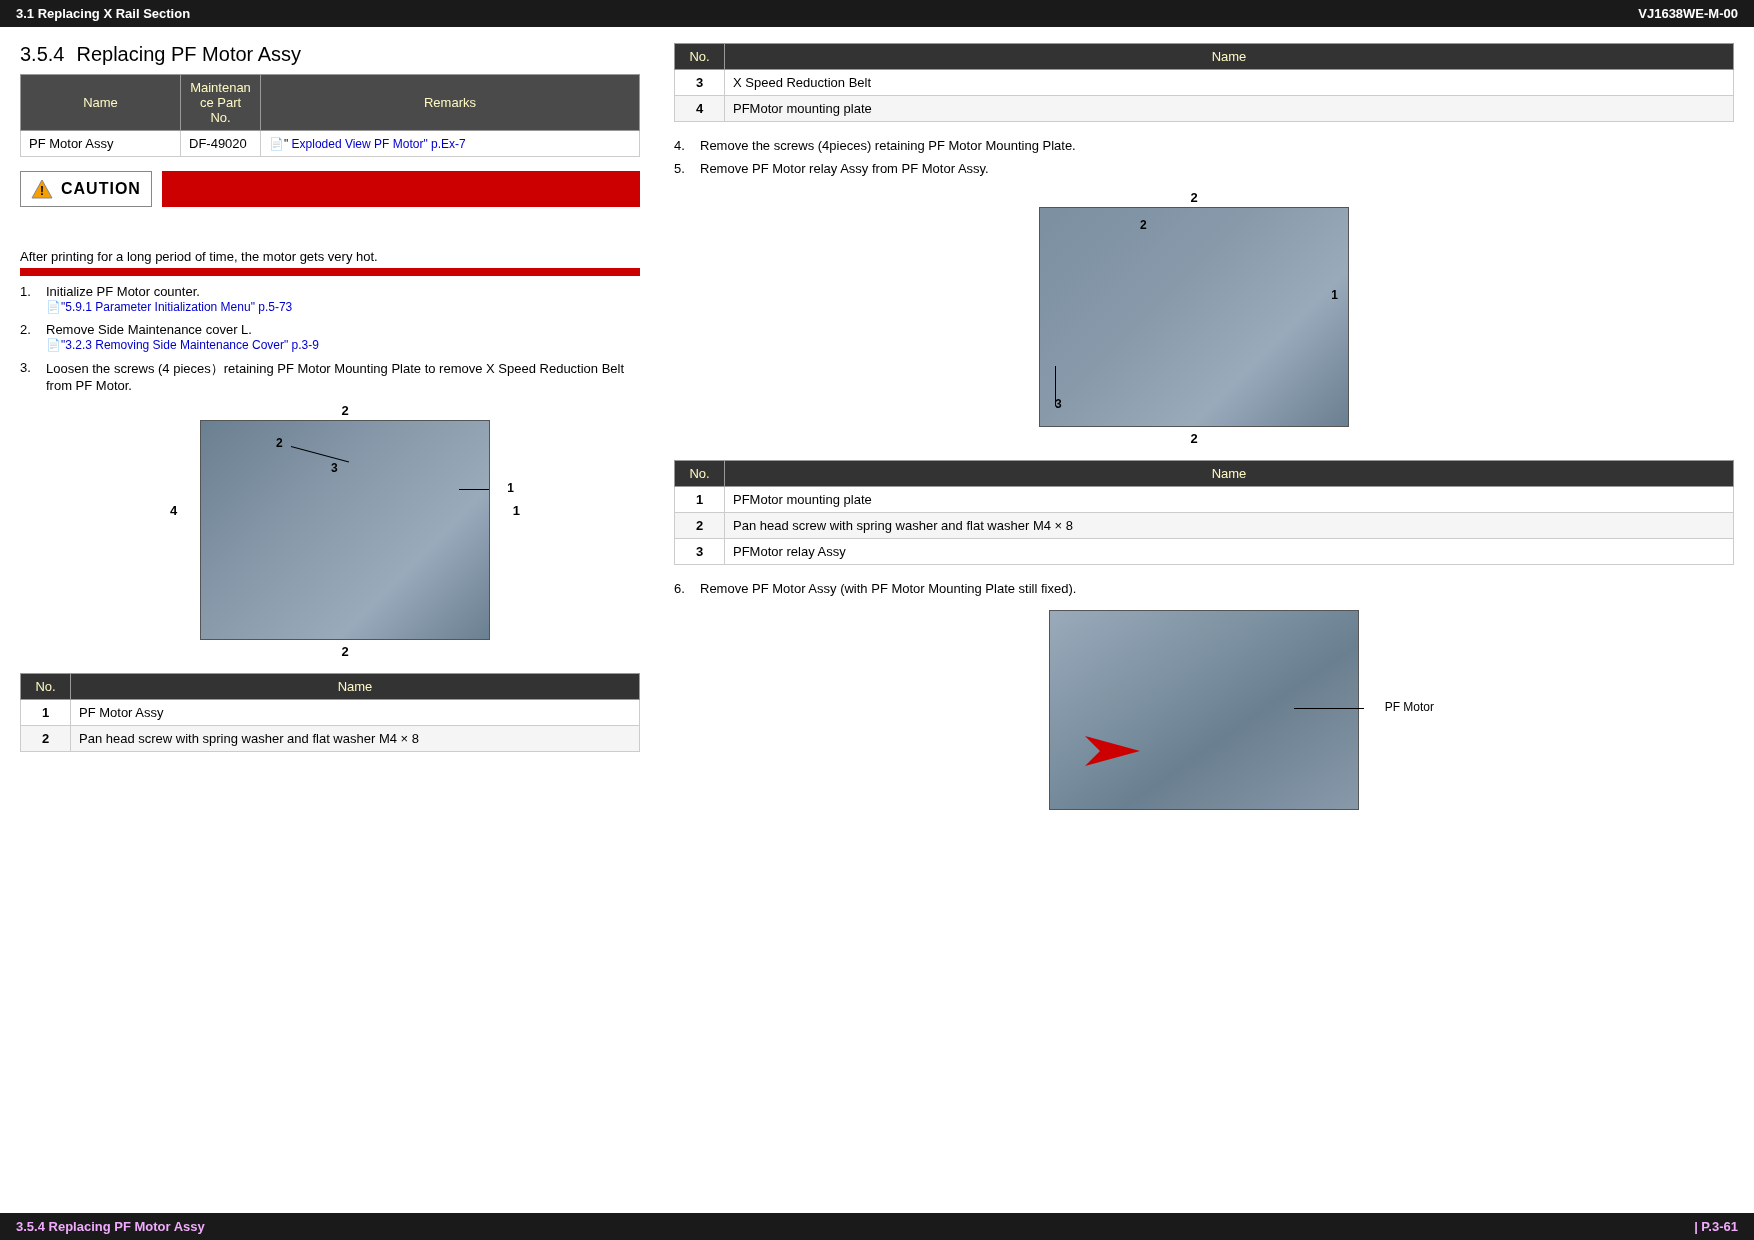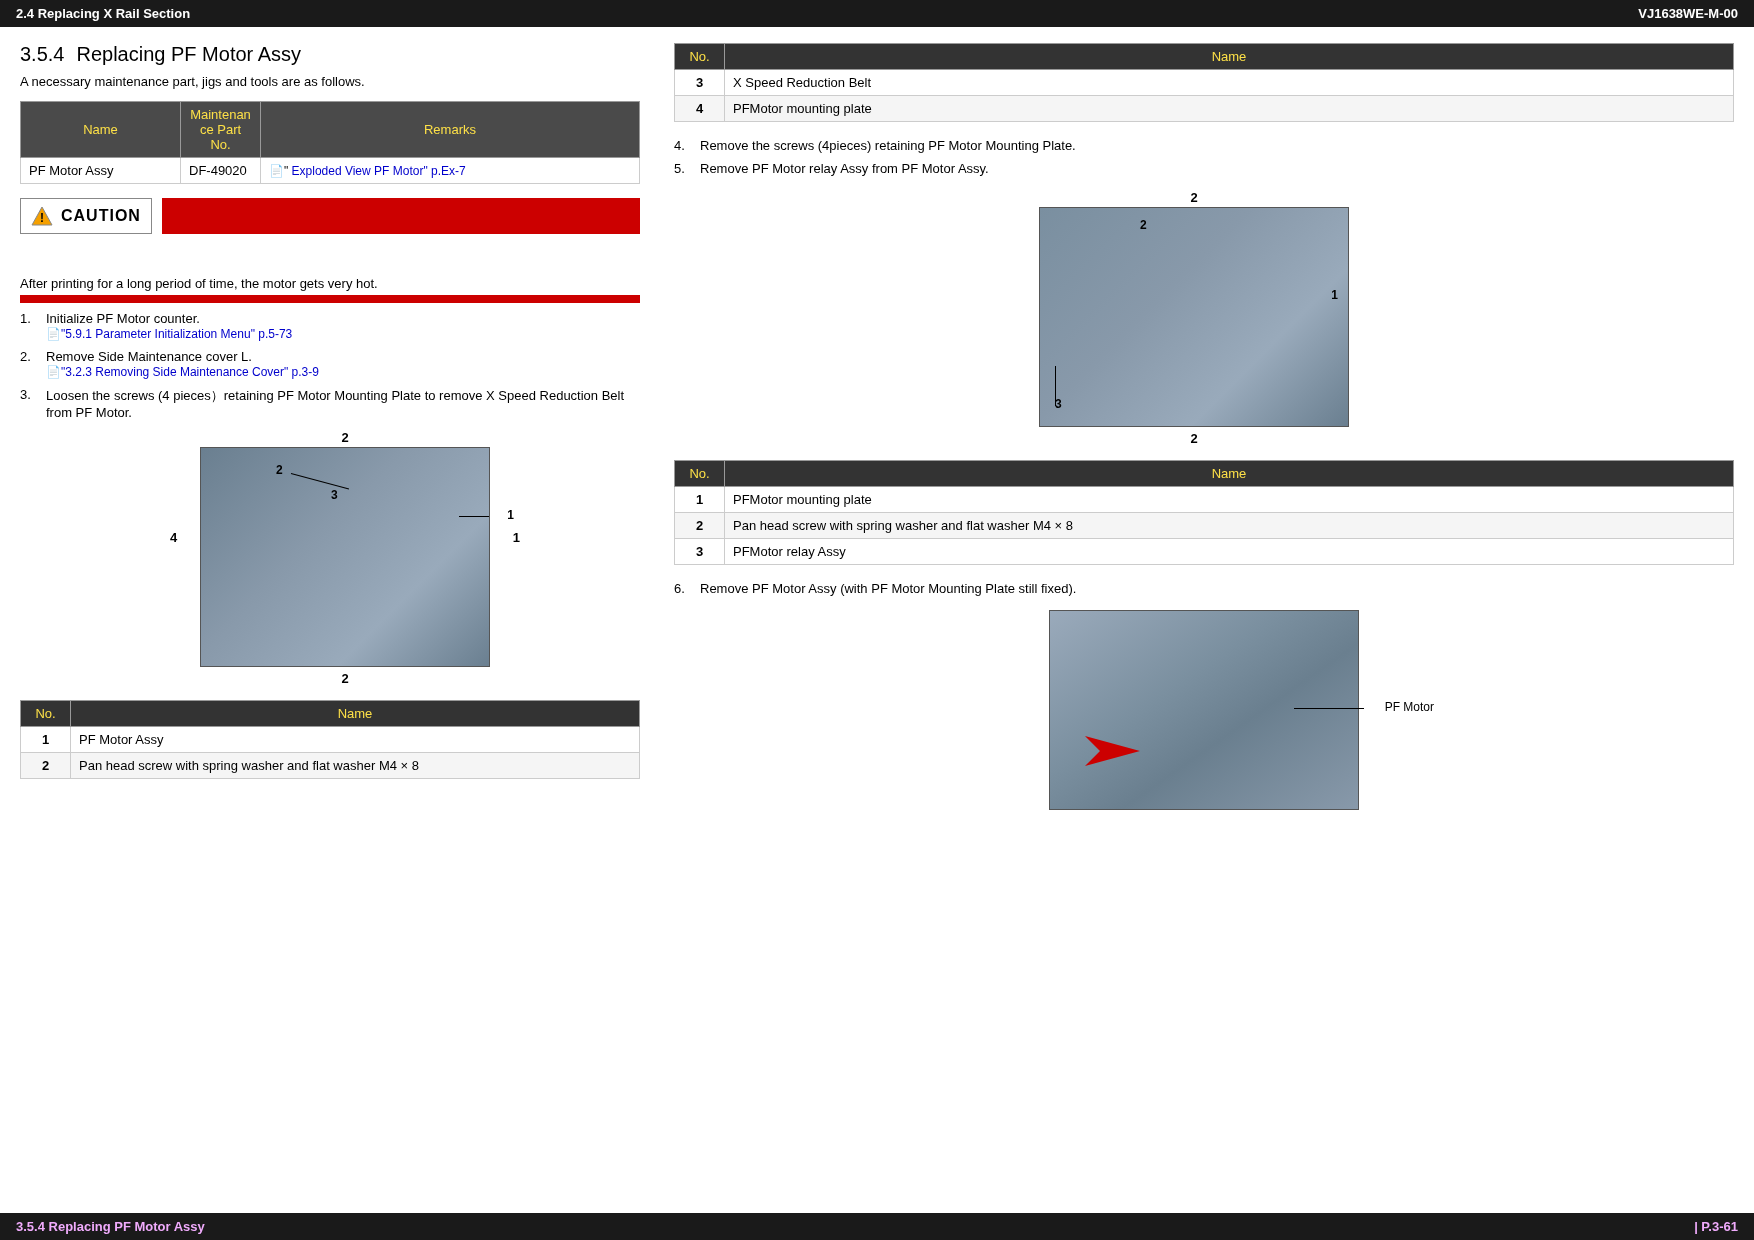--- a/index.html
+++ b/index.html
@@ -61,21 +61,21 @@
       margin-bottom: 12px;
     }
     table {
       border-collapse: collapse;
       width: 100%;
       font-size: 13px;
       margin-bottom: 14px;
     }
     table th {
       background: #4a4a4a;
-      color: #fde047;
+      color: #fef9c3;
       text-align: center;
       padding: 5px 8px;
       border: 1px solid #999;
       font-weight: normal;
     }
     table td {
       border: 1px solid #ccc;
       padding: 5px 8px;
       vertical-align: top;
       background: #fff;
@@ -122,34 +122,33 @@
       font-size: 12px;
       font-weight: bold;
       color: #000;
       white-space: nowrap;
     }
   </style>
 </head>
 <body>
 
 <div class="top-bar">
-  <span>2.4 Replacing X Rail Section</span>
+  <span>3.1 Replacing X Rail Section</span>
   <span>VJ1638WE-M-00</span>
 </div>
 
 <div class="main-content">
 
   <div class="left-column">
 
     <h2>
       <span>3.5.4</span>
       <span>Replacing PF Motor Assy</span>
     </h2>
 
-    <p class="intro-text">A necessary maintenance part, jigs and tools are as follows.</p>
 
     <table>
       <thead>
         <tr>
           <th style="width:160px;">Name</th>
           <th style="width:80px;">Maintenan ce Part No.</th>
           <th>Remarks</th>
         </tr>
       </thead>
       <tbody>

